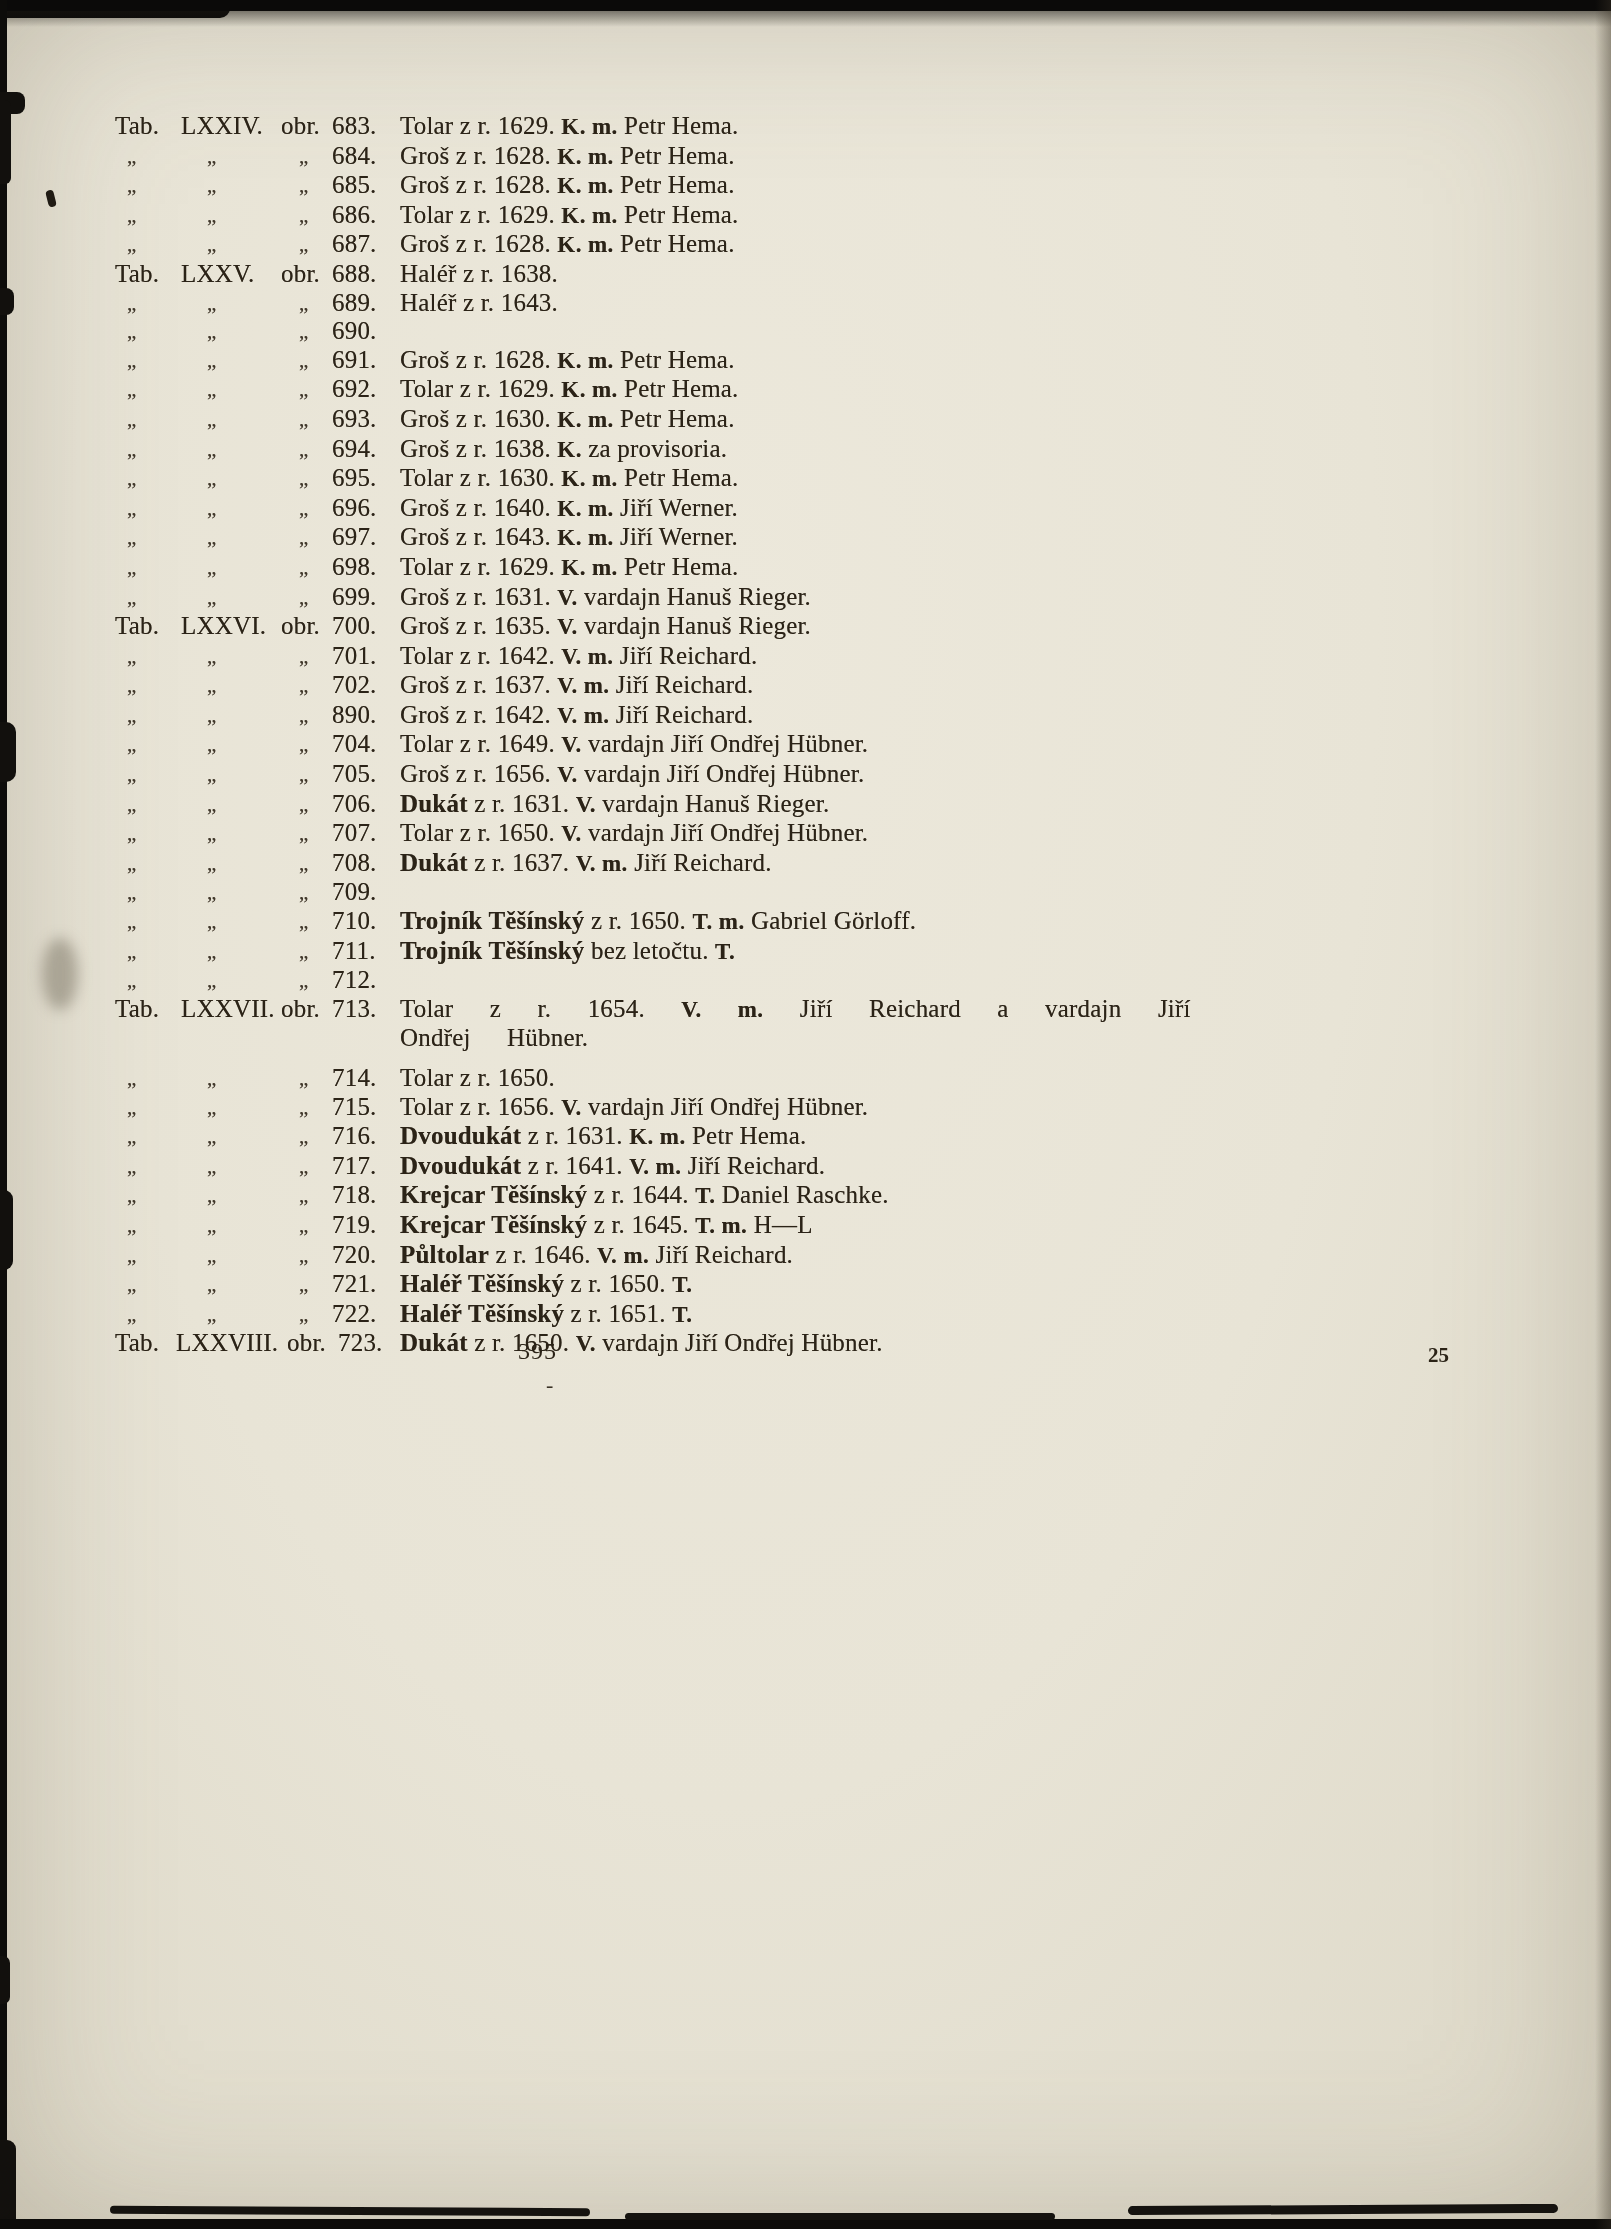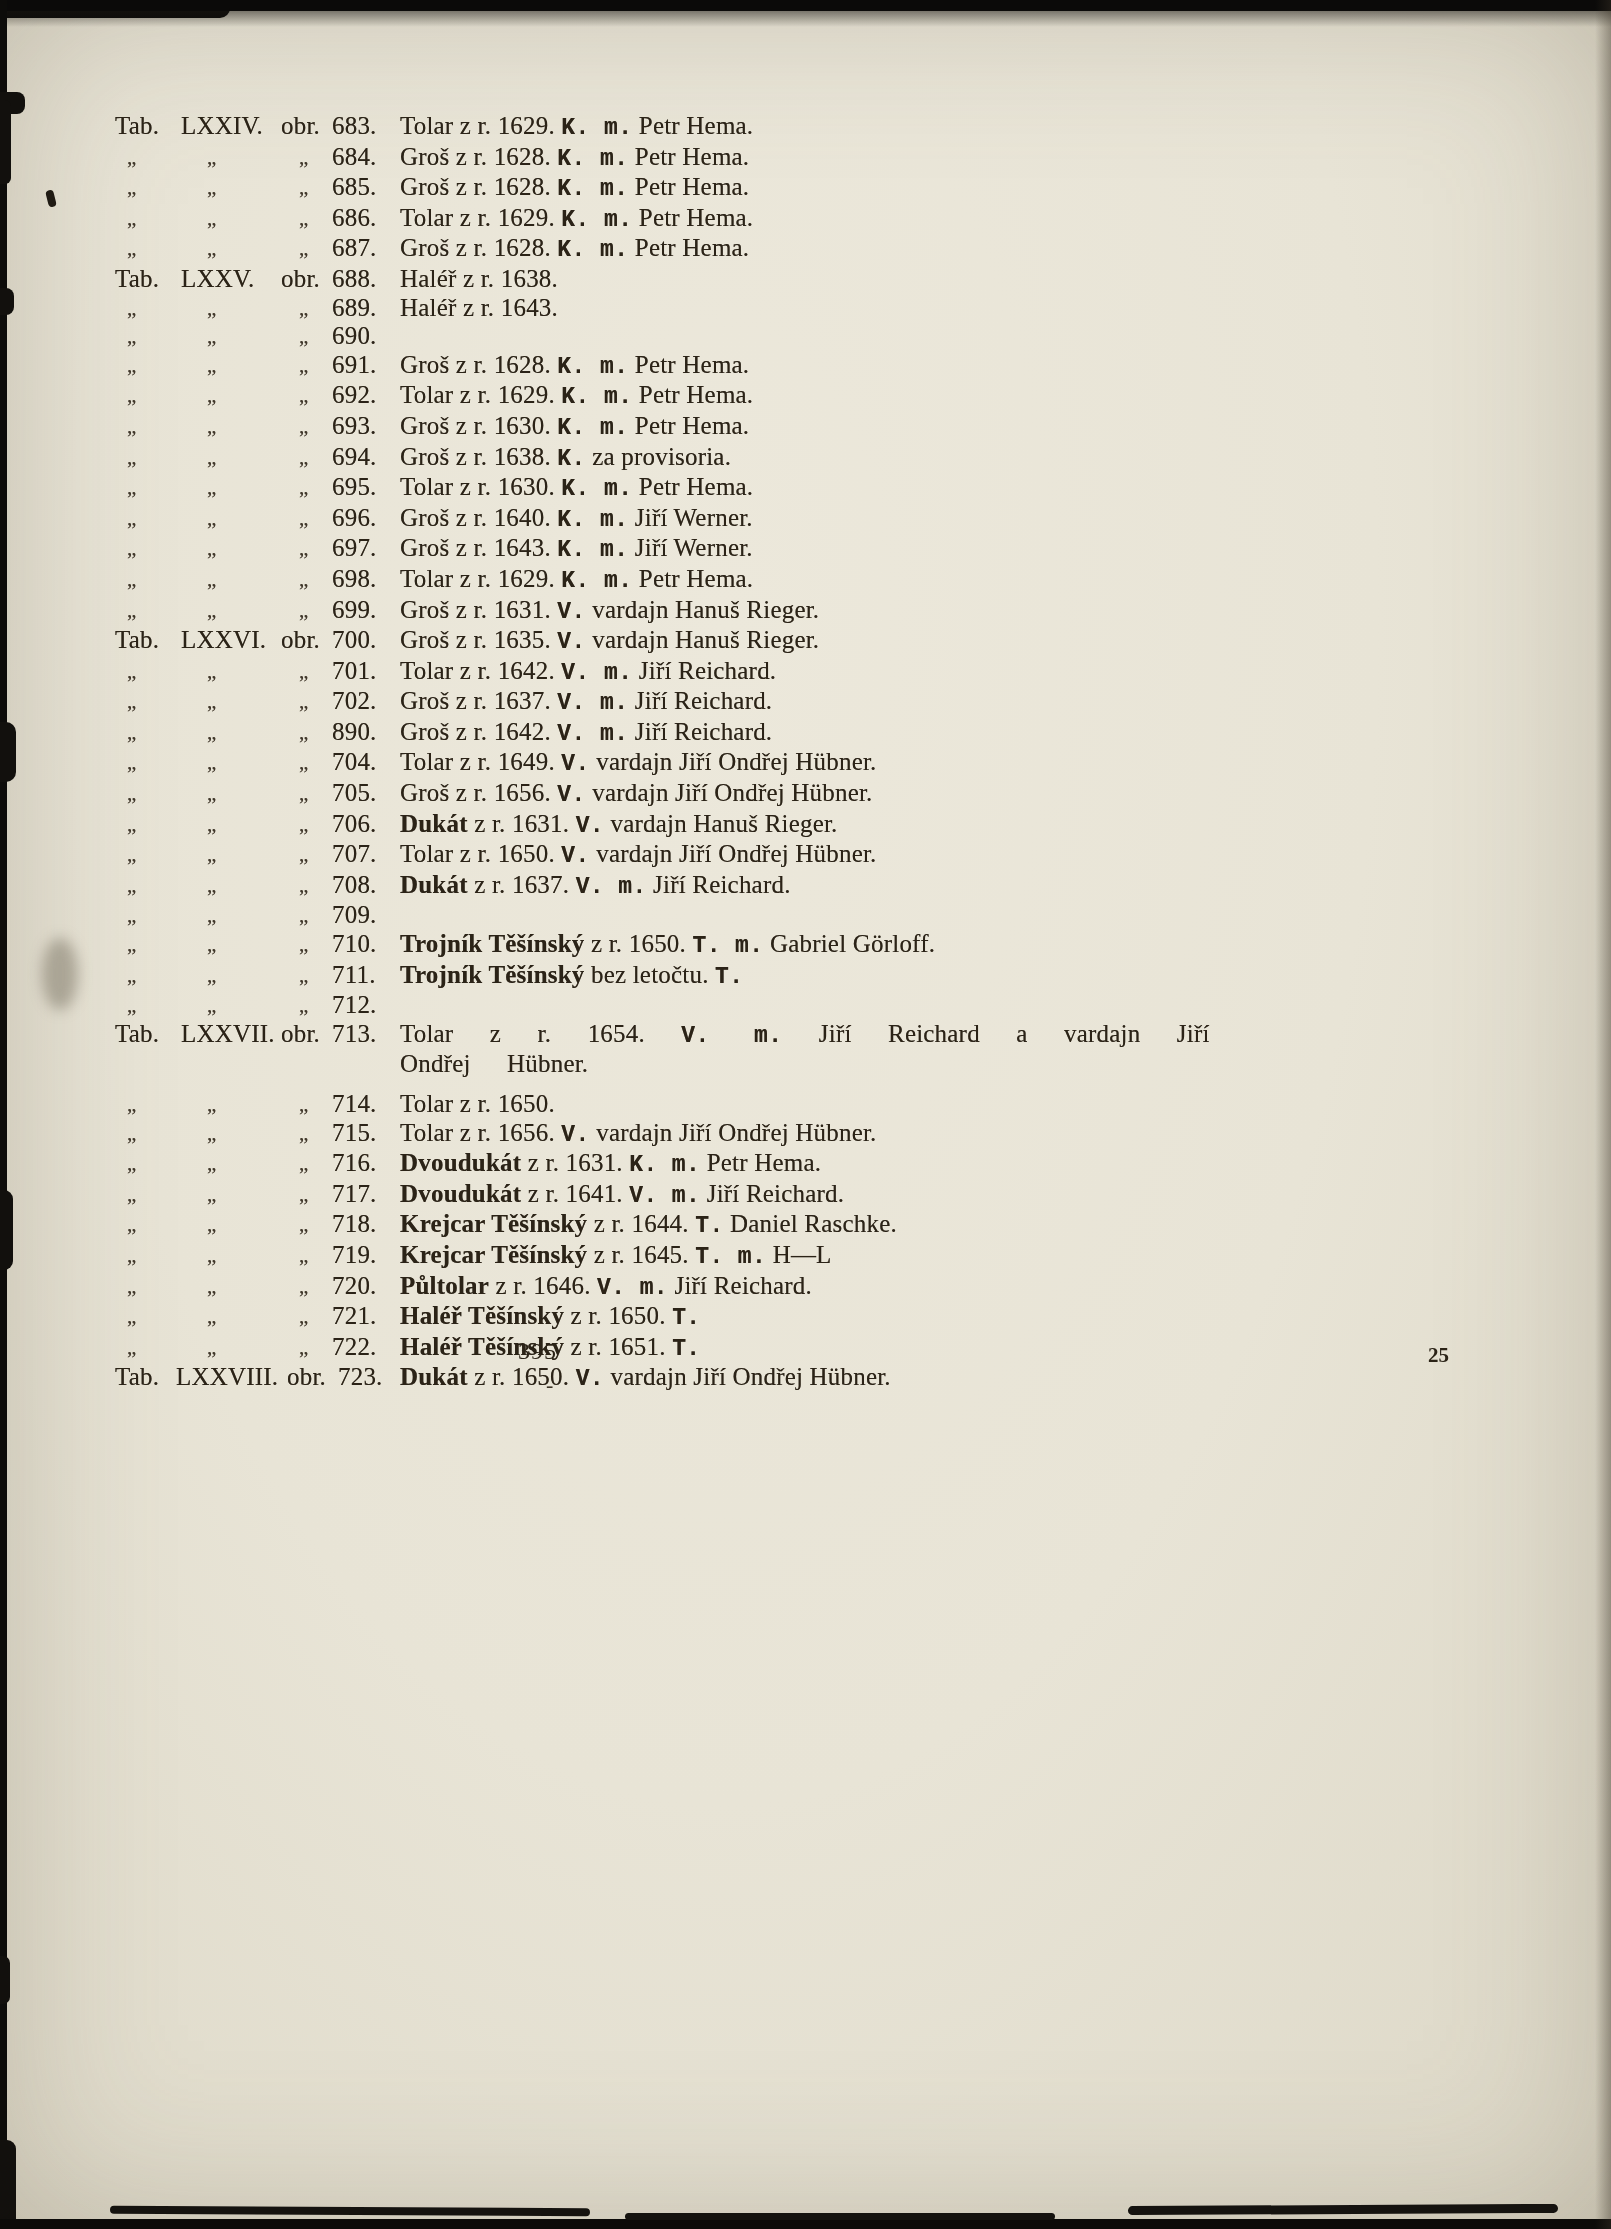--- a/index.html
+++ b/index.html
@@ -28,21 +28,21 @@
   .row.tight { grid-template-columns: 61px 111px 51px 62px 1fr; }
   .row.gap { margin-bottom: 11px; }
   .cell { white-space: nowrap; }
   .ditto { font-size: 21px; color: #41382b; }
   .c-a.ditto { padding-left: 12px; }
   .c-b.ditto { padding-left: 26px; }
   .c-c.ditto { padding-left: 18px; }
   .c-desc { }
   .c-desc.wide { word-spacing: 1.2em; }
   .seg-mint {
-    font-family: Liberation Mono, monospace;
+    font-family: Liberation Serif, serif;
     font-weight: 700; font-size: 23px; letter-spacing: 0.4px;
   }
   .seg-bold { font-weight: 700; }
   .footer-page-number {
     position: absolute; left: 518px; top: 1338px;
     font-size: 24px; color: #2b2317; letter-spacing: 1px;
   }
   .footer-sheet {
     position: absolute; left: 1428px; top: 1343px;
     font-size: 21px; font-weight: 700; color: #2b2317;

